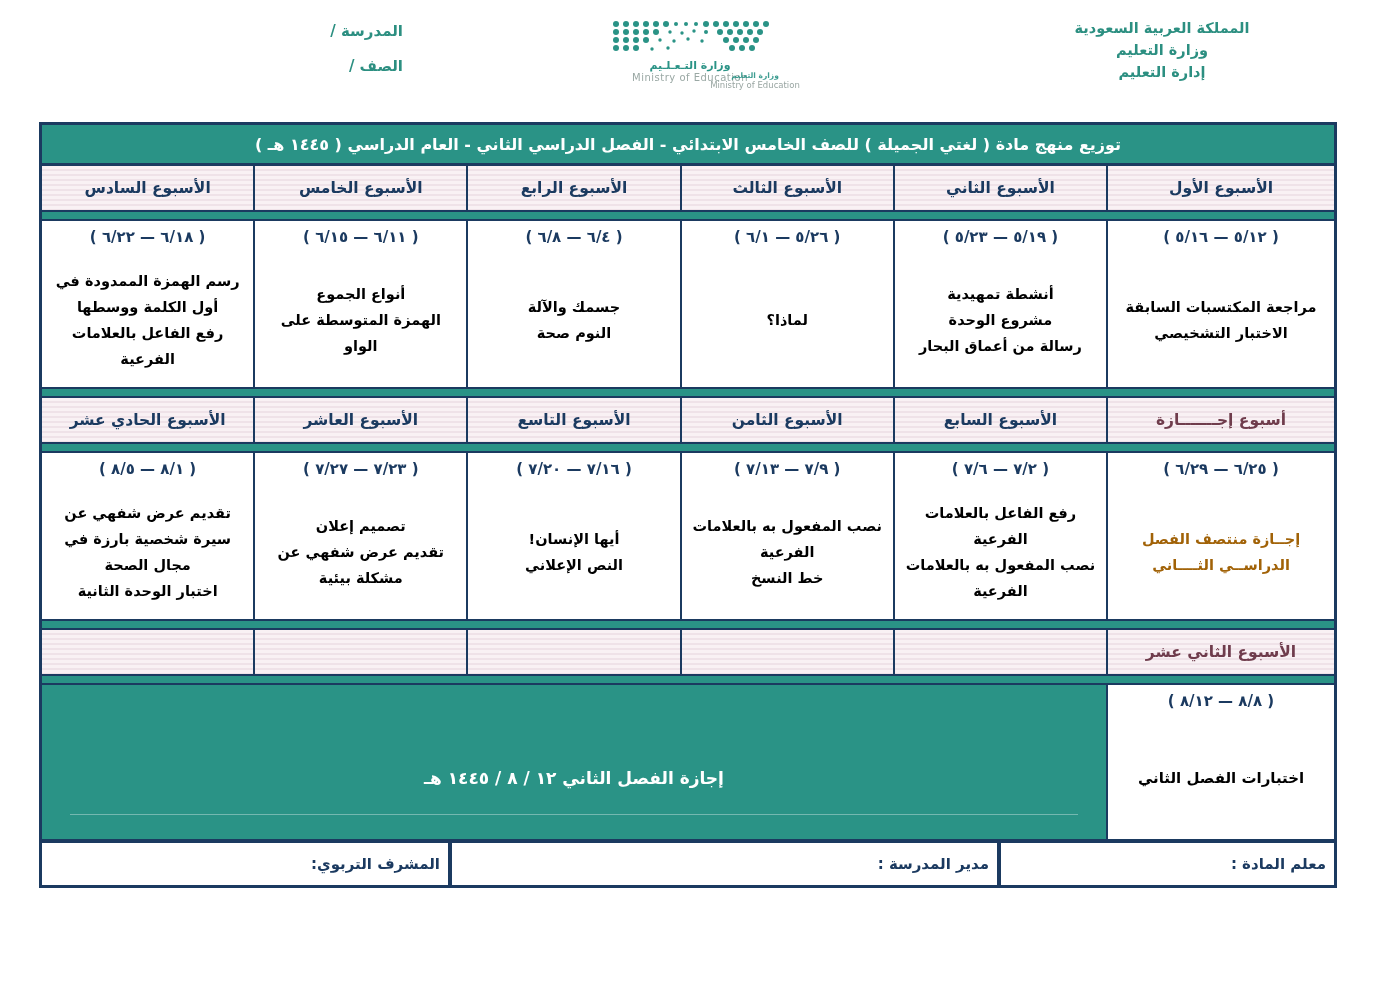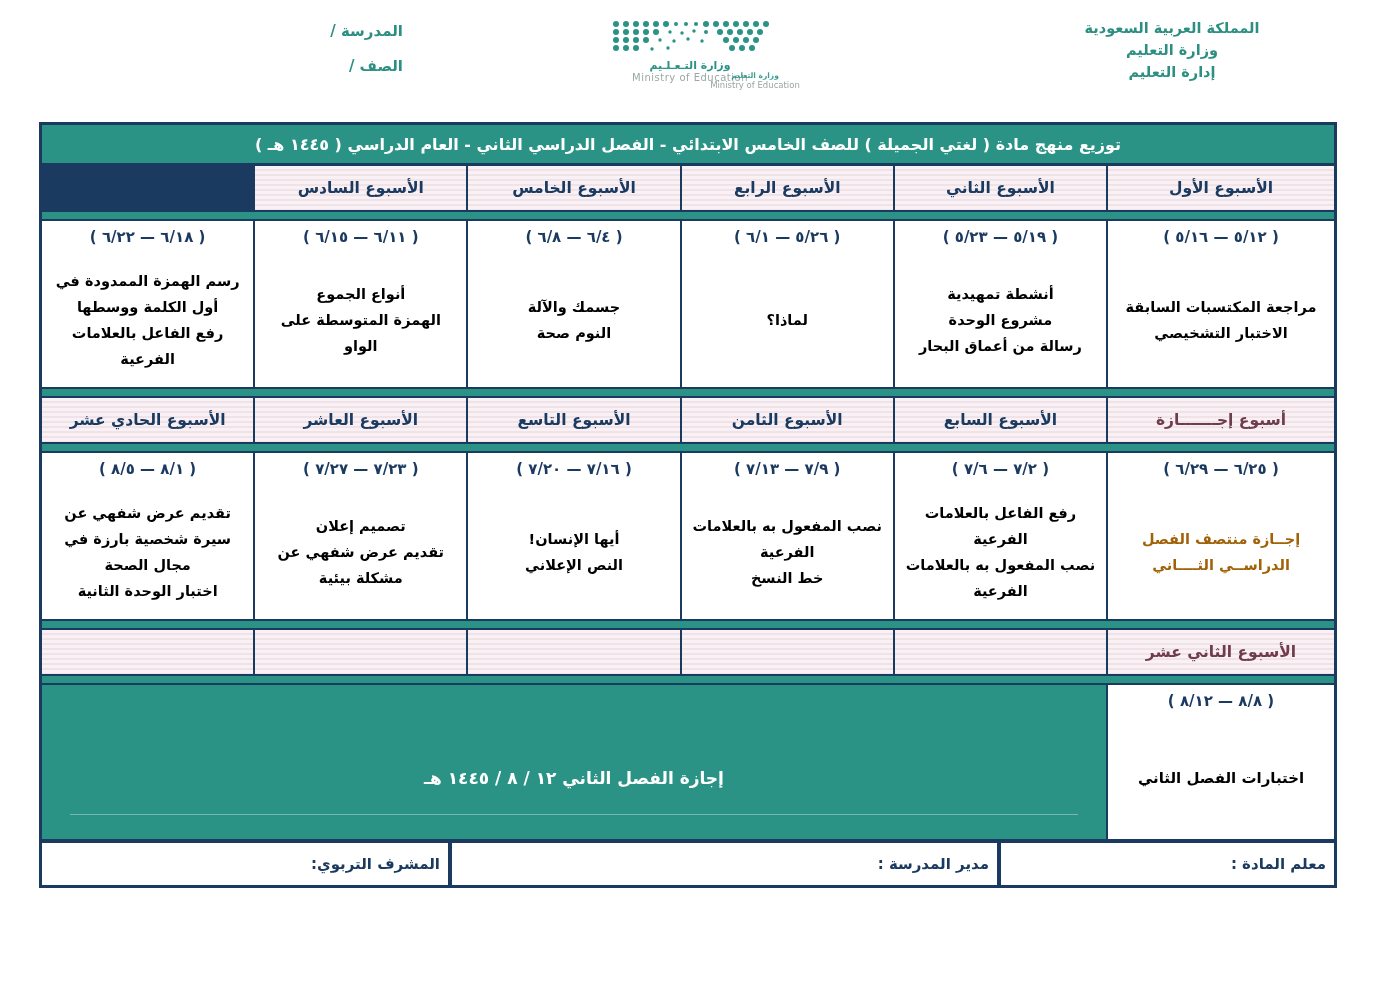--- a/index.html
+++ b/index.html
@@ -1,20 +1,20 @@
 <!DOCTYPE html>
 <html lang="ar"><head>
 <meta charset="utf-8">
 <style>
   html,body { margin:0; padding:0; background:#ffffff; }
   body { width:1375px; height:992px; font-family:"DejaVu Sans","Liberation Sans",sans-serif; }
   .page { position:relative; width:1375px; height:992px; overflow:hidden; direction:rtl; background:#fff; }
 
   
-  .lh-right { position:absolute; top:18px; right:68px; width:270px; text-align:center;
+  .lh-right { position:absolute; top:18px; right:78px; width:270px; text-align:center;
               color:#2C8F81; font-weight:bold; font-size:14.5px; line-height:1.5; }
   .lh-left  { position:absolute; top:22px; left:278px; width:125px; text-align:right;
               color:#2C8F81; font-weight:bold; font-size:15px; }
   .lh-left .line2 { margin-top:17px; }
 
   .logo { position:absolute; top:20px; left:585px; width:210px; text-align:center; }
   .logo-ar { color:#2A9386; font-weight:bold; font-size:11px; line-height:1.1;text-align:center; }
   .logo-en { color:#9AA8A4; font-size:10px; letter-spacing:0.5px; direction:ltr; }
   .logo-dup { position:absolute; top:72px; left:690px; width:130px; text-align:center; opacity:0.9; }
   .logo-dup .ar { color:#2A9386; font-size:7.5px; font-weight:bold; line-height:1; }
@@ -139,20 +139,21 @@
     <div class="line2">الصف /</div>
   </div>
 
   <div class="doc-table">
 
     <div class="title-row">توزيع منهج مادة (  لغتي الجميلة  )  للصف الخامس الابتدائي  -  الفصل الدراسي الثاني  -  العام الدراسي  ( ١٤٤٥ هـ )</div>
 
     <div class="g6">
       <div class="hcell">الأسبوع الأول</div>
       <div class="hcell">الأسبوع الثاني</div>
+      <div class="hcell">الأسبوع الثالث</div>
       <div class="hcell">الأسبوع الرابع</div>
       <div class="hcell">الأسبوع الخامس</div>
       <div class="hcell">الأسبوع السادس</div>
     </div>
     <div class="greenbar"></div>
     <div class="g6">
       <div class="dcell">( ٥/١٢ — ٥/١٦ )</div>
       <div class="dcell">( ٥/١٩ — ٥/٢٣ )</div>
       <div class="dcell">( ٥/٢٦ — ٦/١ )</div>
       <div class="dcell">( ٦/٤ — ٦/٨ )</div>

